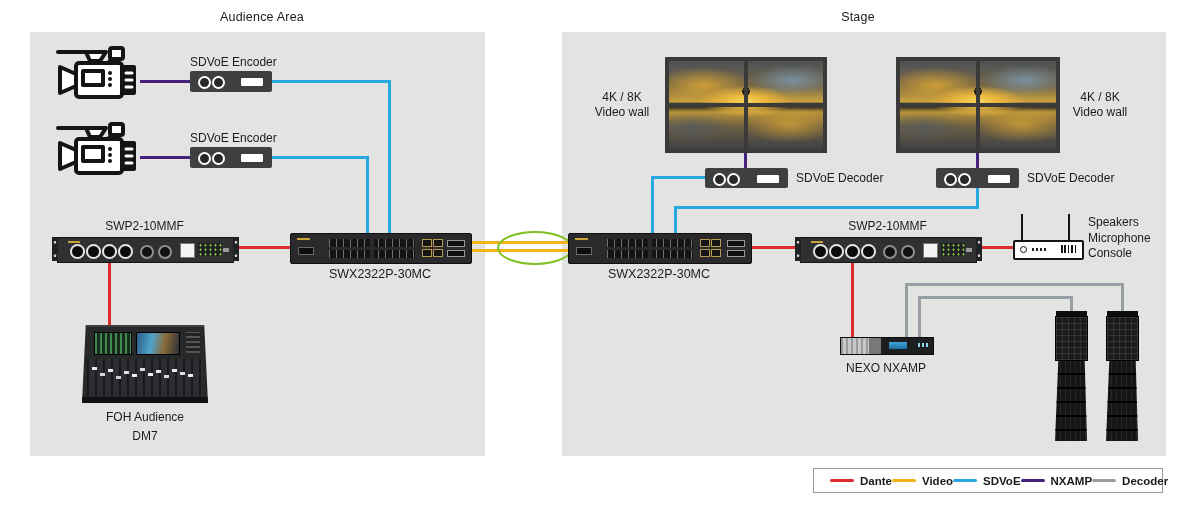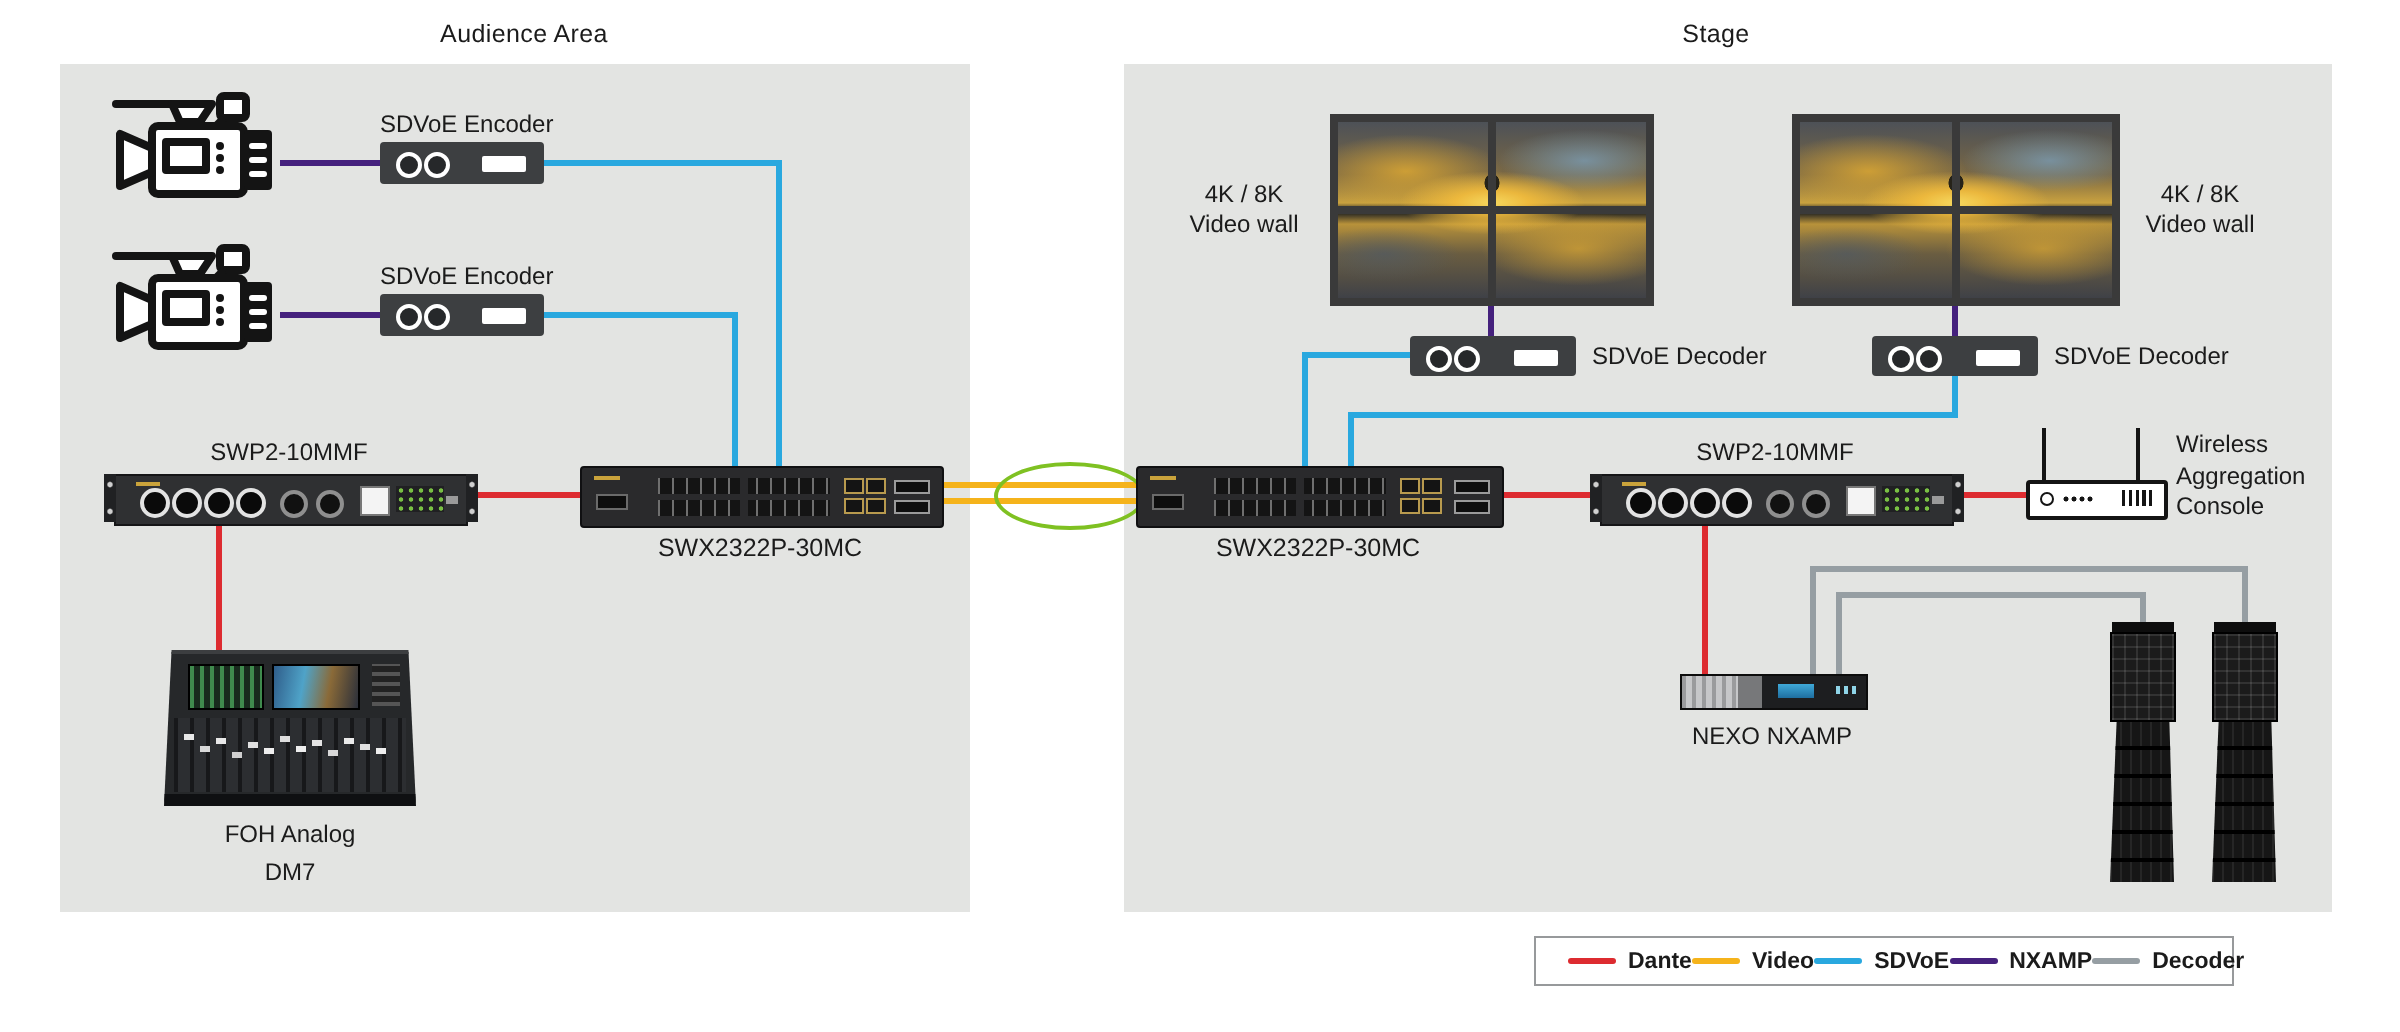--- a/index.html
+++ b/index.html
@@ -98,21 +98,21 @@
   .dm7 .btns{position:absolute;right:8px;top:5px;width:14px;height:21px;
     background:repeating-linear-gradient(0deg,#555 0 2px,#222 2px 5px);}
   .dm7 .faders{position:absolute;left:5px;top:32px;width:116px;height:37px;
     background:repeating-linear-gradient(90deg,#17181a 0 2px,#2c2e31 2px 8px);}
   .dm7 .caps{position:absolute;left:10px;top:40px;width:5px;height:3px;background:#e8e8e8;
     box-shadow:8px 6px 0 #d8d8d8,16px 2px 0 #e8e8e8,24px 9px 0 #cfcfcf,32px 4px 0 #e0e0e0,
       40px 7px 0 #eee,48px 1px 0 #ddd,56px 6px 0 #eee,64px 3px 0 #e4e4e4,72px 8px 0 #d8d8d8,
       80px 2px 0 #eaeaea,88px 5px 0 #e0e0e0,96px 7px 0 #eee;}
   .dm7 .base{position:absolute;left:0;bottom:0;width:100%;height:6px;background:#0f1012;}
   
-  .legend{position:absolute;left:767px;top:468px;width:350px;height:25px;background:#fff;
+  .legend{position:absolute;left:813px;top:468px;width:350px;height:25px;background:#fff;
     border:1.5px solid #97999b;box-sizing:border-box;display:flex;align-items:center;
     justify-content:space-between;padding:0 16px;text-align:center;}
   .leg-item{display:flex;align-items:center;gap:6px;}
   .leg-swatch{width:24px;height:3px;border-radius:1.5px;}
   .leg-label{font-size:11.5px;font-weight:bold;}
 </style>
 </head>
 <body>
 
 <div id="stage-root">
@@ -249,21 +249,21 @@
   <div class="lbl ctr" style="left:290px;top:266px;width:180px;font-size:12.5px;">SWX2322P-30MC</div>
 
   <div class="dm7" style="left:82px;top:325px;">
     <span class="scr1"></span>
     <span class="scr2"></span>
     <span class="btns"></span>
     <span class="faders"></span>
     <span class="caps"></span>
     <span class="base"></span>
   </div>
-  <div class="lbl ctr" style="left:82px;top:410px;width:126px;">FOH Analog</div>
+  <div class="lbl ctr" style="left:82px;top:410px;width:126px;">FOH Audience</div>
   <div class="lbl ctr" style="left:82px;top:429px;width:126px;">DM7</div>
 
   <div class="lbl ctr" style="left:586px;top:90px;width:72px;">4K / 8K</div>
   <div class="lbl ctr" style="left:586px;top:105px;width:72px;">Video wall</div>
   <div class="vw" style="left:665px;top:57px;width:162px;height:96px;">
     <span class="scene"></span>
     <span class="tree"></span>
     <span class="grid"></span>
   </div>
 
@@ -321,22 +321,22 @@
   </div>
 
   <div class="ant" style="left:1021px;top:214px;"></div>
   <div class="ant" style="left:1068px;top:214px;"></div>
   <div class="micrx" style="left:1013px;top:240px;width:67px;height:16px;">
     <span class="led"></span>
     <span class="dots"></span>
     <span class="bars"></span>
   </div>
   <div class="lbl" style="left:1088px;top:215px;line-height:15.5px;">
-    <span>Wireless</span><br>
-    <span>Aggregation</span><br>
+    <span>Speakers</span><br>
+    <span>Microphone</span><br>
     <span>Console</span>
   </div>
 
   <div class="nxamp" style="left:840px;top:337px;width:92px;height:16px;">
     <span class="vent"></span>
     <span class="mid"></span>
     <span class="scr"></span>
     <span class="k"></span>
   </div>
   <div class="lbl ctr" style="left:828px;top:361px;width:116px;">NEXO NXAMP</div>

